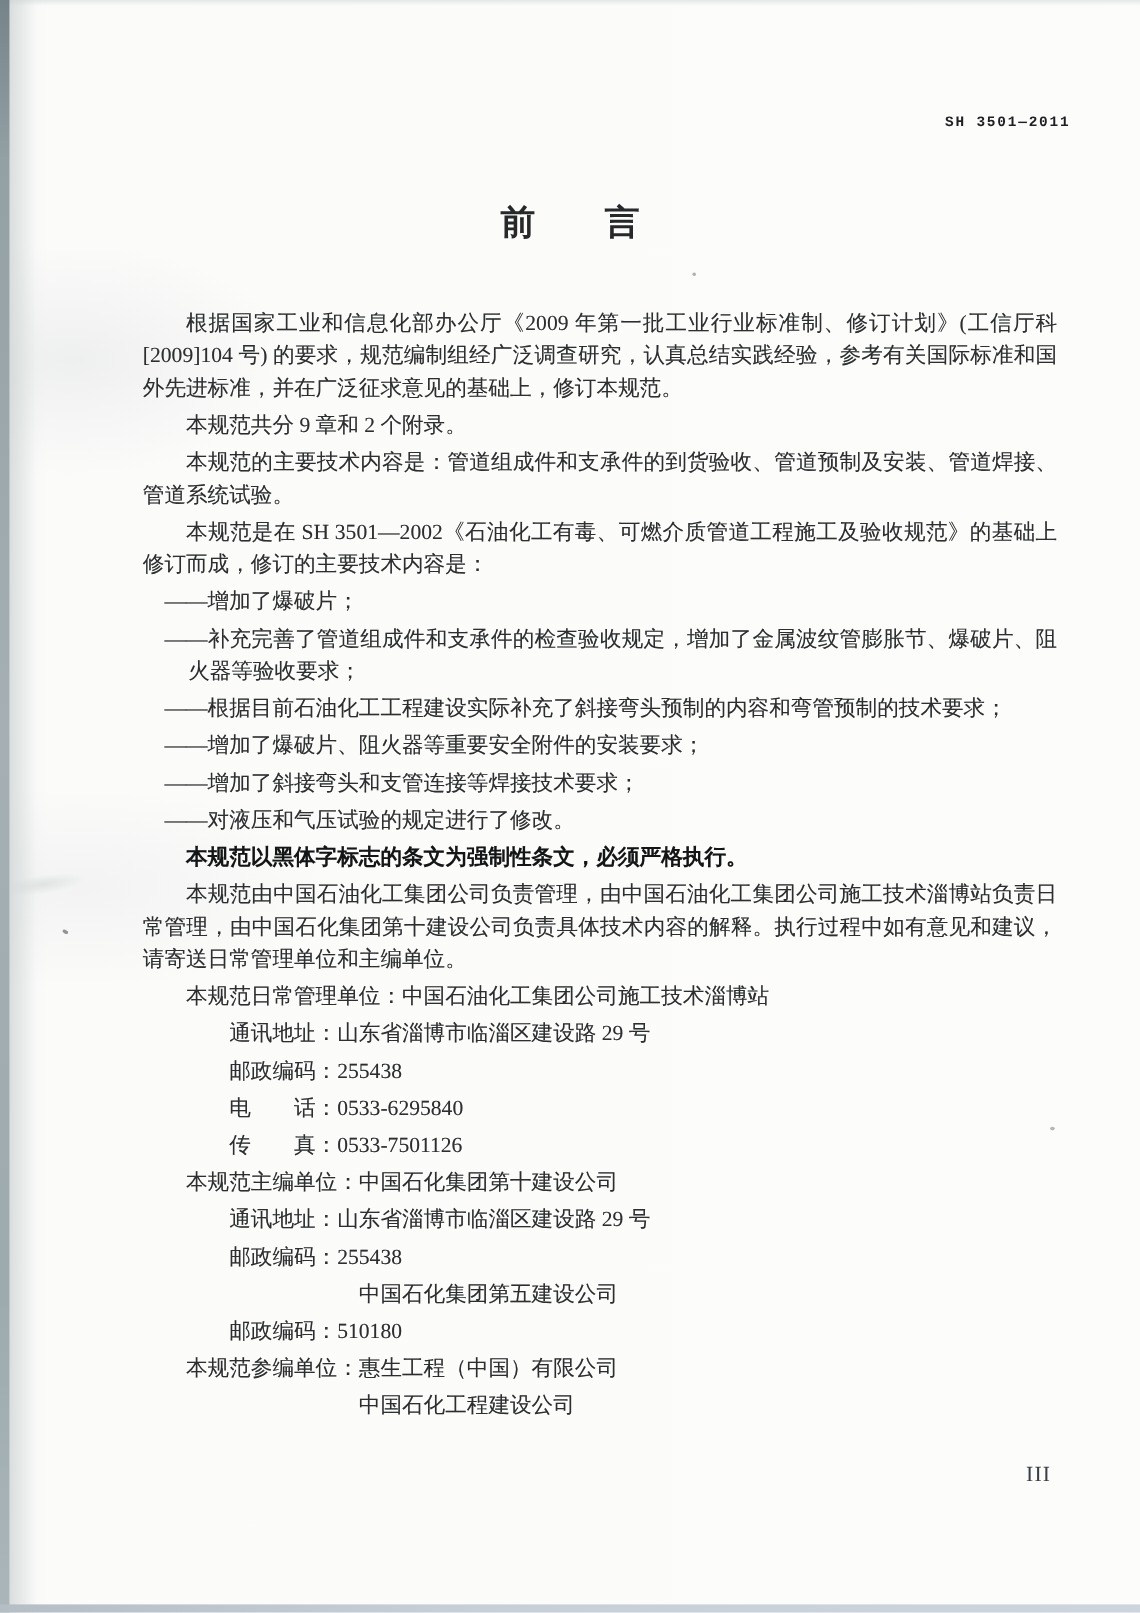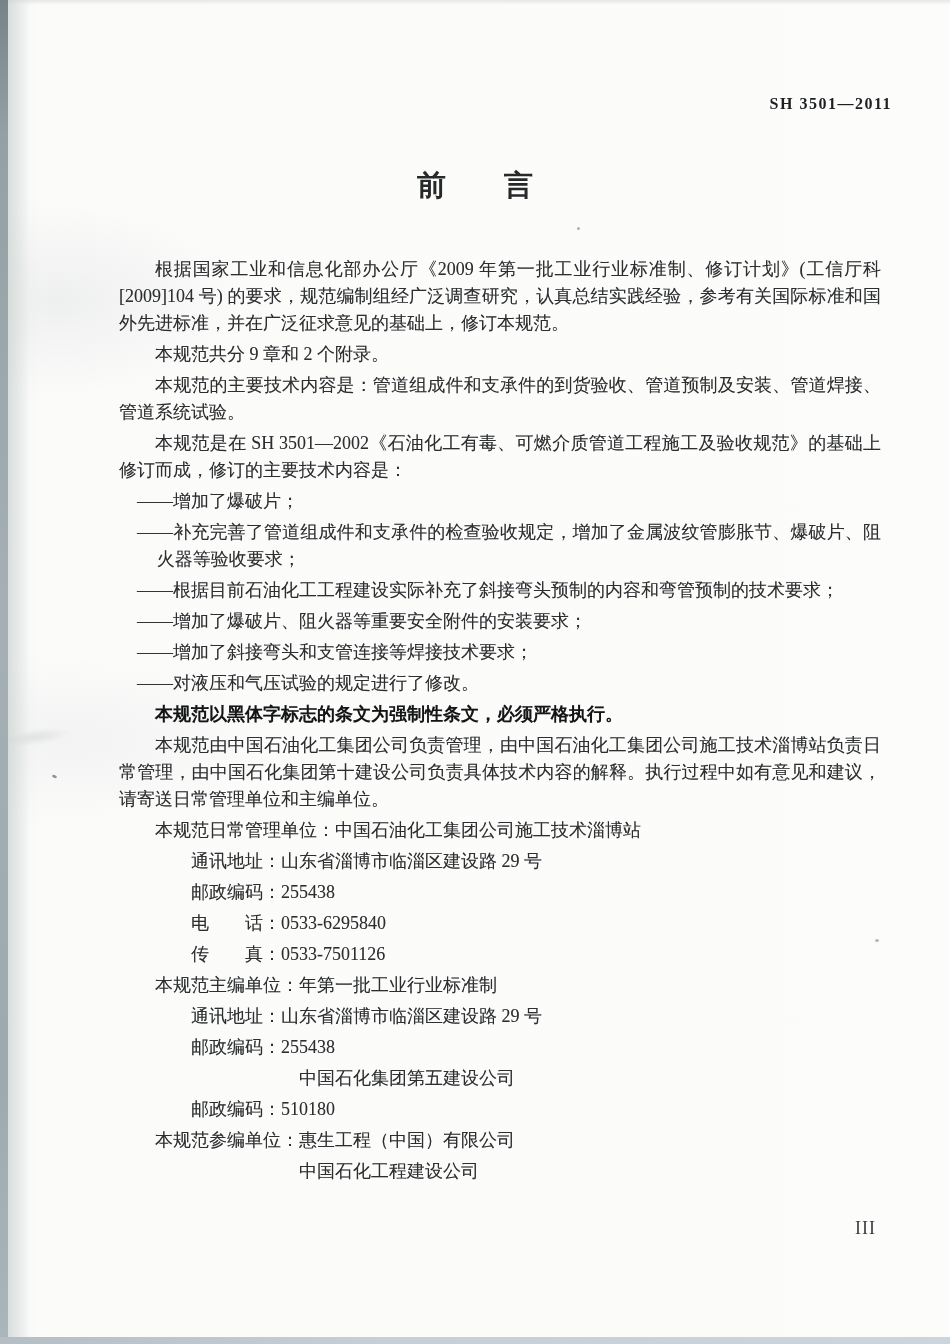--- a/index.html
+++ b/index.html
@@ -38,22 +38,22 @@
     background: linear-gradient(180deg, rgba(214,219,219,0.6), rgba(214,219,219,0));
   }
   .crease {
     position: absolute; left: 8px; top: 728px; width: 70px; height: 16px;
     background: radial-gradient(ellipse 50% 50% at 40% 50%, rgba(205,210,210,0.5), rgba(205,210,210,0));
     transform: rotate(-8deg);
   }
   
   .doc-code {
     position: absolute; top: 95px; right: 58px;
-    font-family: Liberation Serif, serif;
-    font-weight: bold; font-size: 16px; letter-spacing: 1.5px;
+    font-family: Liberation Mono, monospace;
+    font-weight: bold; font-size: 12px; letter-spacing: 1.5px;
     color: #1d1f22;
     text-align: right;
   }
   .doc-title {
     position: absolute; top: 166px; left: 0; width: 100%;
     margin: 0; text-align: center;
     font-family: Liberation Serif, serif;
     font-weight: bold; font-size: 29px; color: #26282a;
   }
   
@@ -116,21 +116,21 @@
     <p class="rev">——对液压和气压试验的规定进行了修改。</p>
 
     <p class="mandatory">本规范以黑体字标志的条文为强制性条文，必须严格执行。</p>
     <p class="para">本规范由中国石油化工集团公司负责管理，由中国石油化工集团公司施工技术淄博站负责日常管理，由中国石化集团第十建设公司负责具体技术内容的解释。执行过程中如有意见和建议，请寄送日常管理单位和主编单位。</p>
 
     <p class="c-top">本规范日常管理单位：中国石油化工集团公司施工技术淄博站</p>
     <p class="c-sub">通讯地址：山东省淄博市临淄区建设路 29 号</p>
     <p class="c-sub">邮政编码：255438</p>
     <p class="c-sub">电　　话：0533-6295840</p>
     <p class="c-sub">传　　真：0533-7501126</p>
-    <p class="c-top">本规范主编单位：年第一批工业行业标准制</p>
+    <p class="c-top">本规范主编单位：中国石化集团第十建设公司</p>
     <p class="c-sub">通讯地址：山东省淄博市临淄区建设路 29 号</p>
     <p class="c-sub">邮政编码：255438</p>
     <p class="c-deep">中国石化集团第五建设公司</p>
     <p class="c-sub">邮政编码：510180</p>
     <p class="c-top">本规范参编单位：惠生工程（中国）有限公司</p>
     <p class="c-deep">中国石化工程建设公司</p>
   </div>
 
   <div class="page-number">III</div>
 </div>

